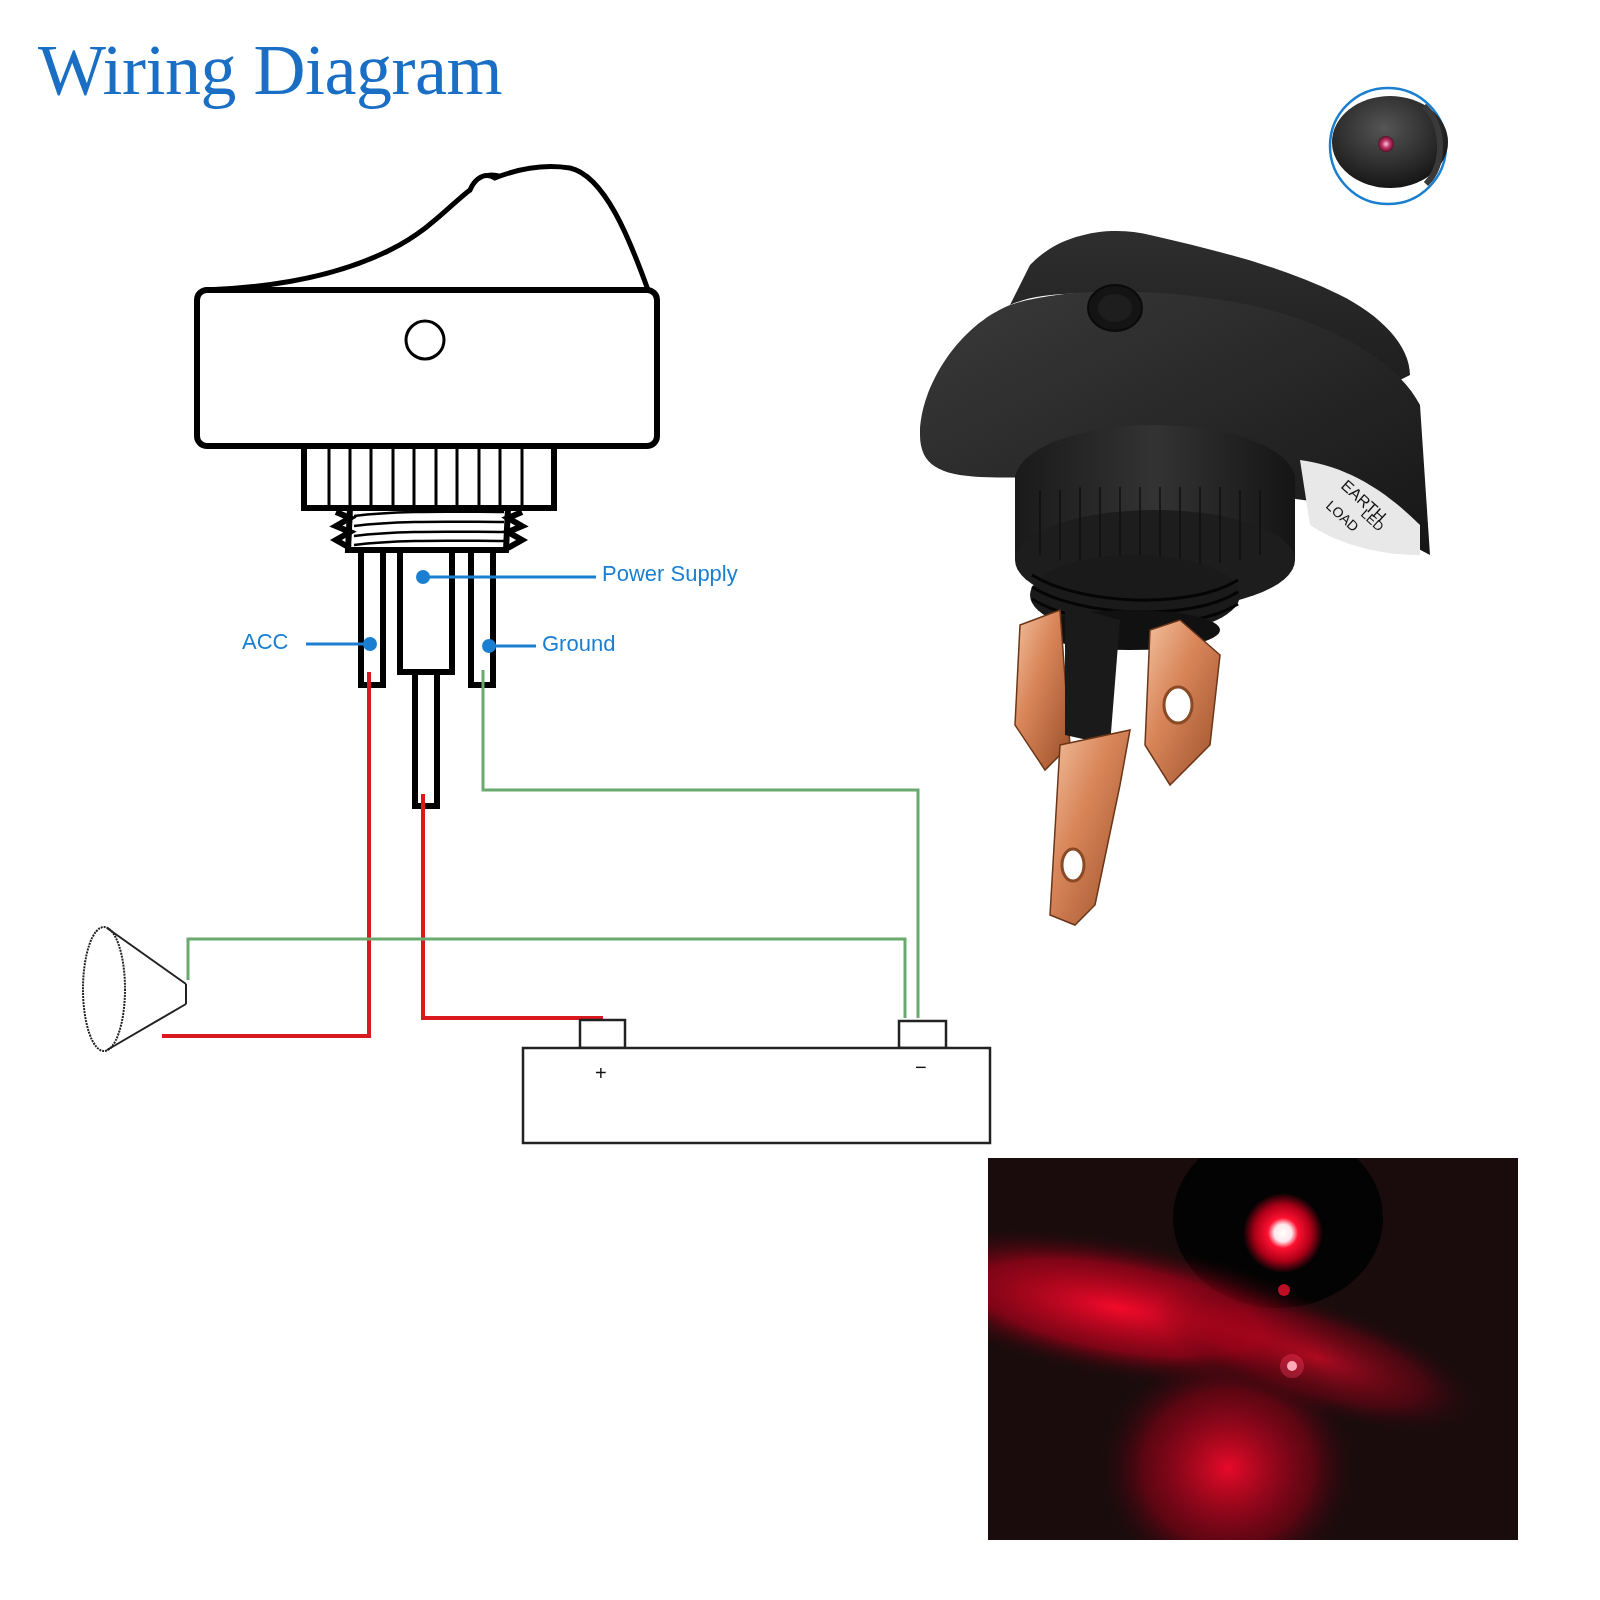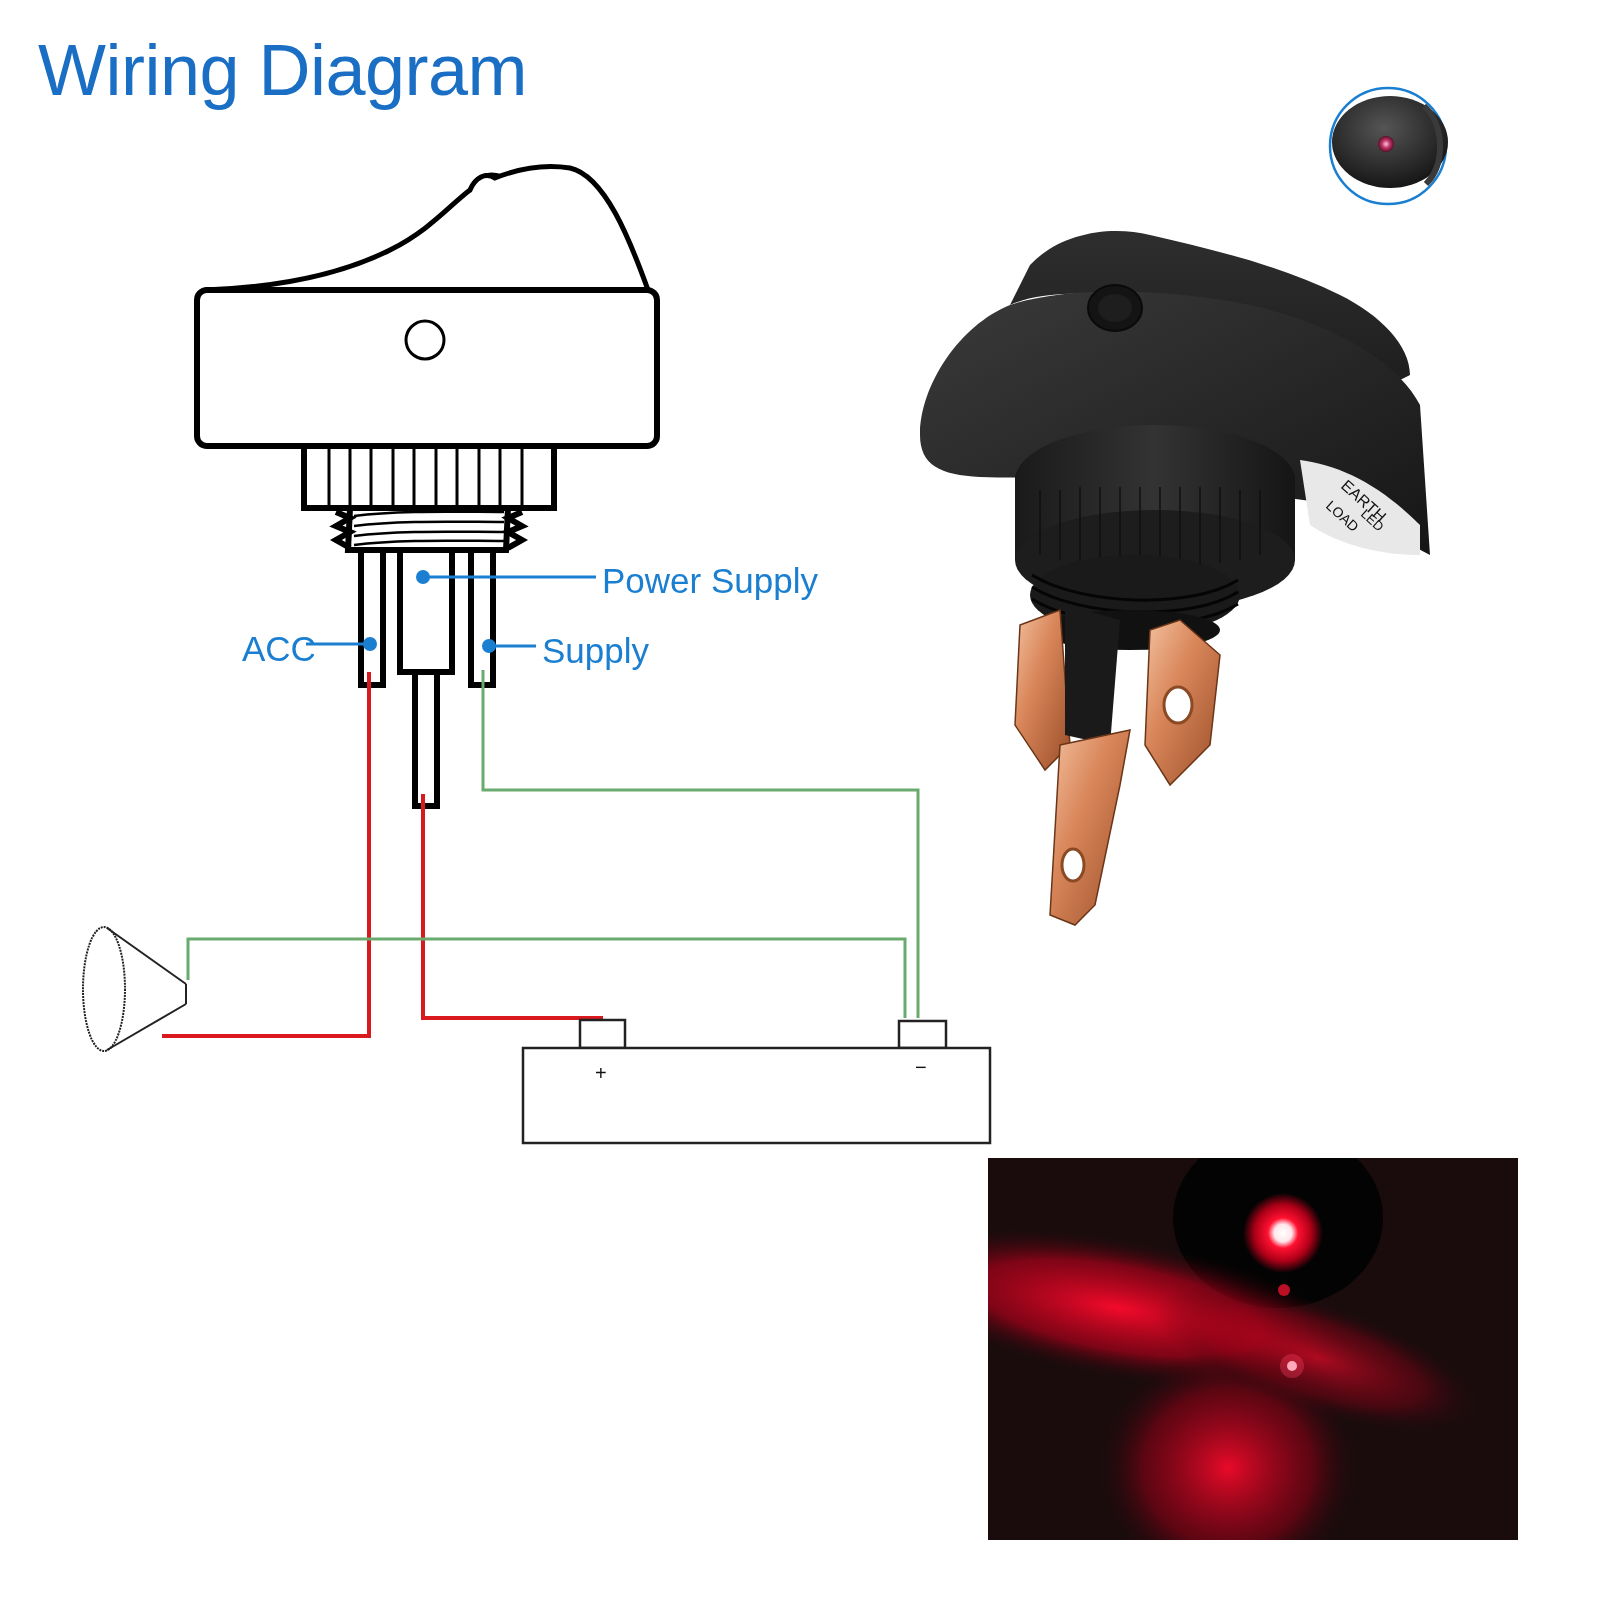--- a/index.html
+++ b/index.html
@@ -1,21 +1,21 @@
 <!DOCTYPE html>
 <html><head>
   <meta charset="utf-8">
   <style>
     html, body { margin: 0; padding: 0; background: #ffffff; }
     body { width: 1600px; height: 1600px; position: relative; overflow: hidden;
            font-family: "Liberation Sans", sans-serif; }
     .title { position: absolute; left: 38px; top: 34px; font-size: 72px; font-weight: 400;
-             color: #1a6fc4; letter-spacing: -0.5px; margin: 0; line-height: 1; }
+             color: #1a6fc4; letter-spacing: -0.5px; margin: 0; line-height: 1; font-family: Liberation Serif, serif; }
     svg.diagram { position: absolute; left: 0; top: 0; }
-    .label { position: absolute; color: #1a7fd0; font-size: 35px; line-height: 1; white-space: nowrap; }
+    .label { position: absolute; color: #1a7fd0; font-size: 22px; line-height: 1; white-space: nowrap; }
     .panel { position: absolute; }
   </style>
 </head>
 <body>
 
 <h1 class="title">Wiring Diagram</h1>
 
 <svg class="diagram" width="1600" height="1600" viewBox="0 0 1600 1600">
 
   <g fill="#fff" stroke="#000">
@@ -90,21 +90,21 @@
     <circle cx="423" cy="577" r="7" stroke="none"></circle>
     <line x1="306" y1="644" x2="370" y2="644" stroke-width="3"></line>
     <circle cx="370" cy="644" r="7" stroke="none"></circle>
     <line x1="489" y1="646" x2="536" y2="646" stroke-width="3"></line>
     <circle cx="489" cy="646" r="7" stroke="none"></circle>
   </g>
 </svg>
 
 <span class="label" style="left:602px; top:563px;">Power Supply</span>
 <span class="label" style="left:233px; top:631px;margin-left:9px;">ACC</span>
-<span class="label" style="left:542px; top:633px;">Supply</span>
+<span class="label" style="left:542px; top:633px;">Ground</span>
 
 <span style="position:absolute; left:595px; top:1062px; font-size:20px; color:#111;">+</span>
 <span style="position:absolute; left:915px; top:1056px; font-size:20px; color:#111;">−</span>
 
 <div class="panel" style="left:1326px; top:84px; width:124px; height:124px;">
   <svg width="124" height="124" viewBox="0 0 124 124">
     <defs>
       <radialGradient id="knob" cx="45%" cy="35%" r="70%">
         <stop offset="0%" stop-color="#555"></stop>
         <stop offset="70%" stop-color="#262626"></stop>

